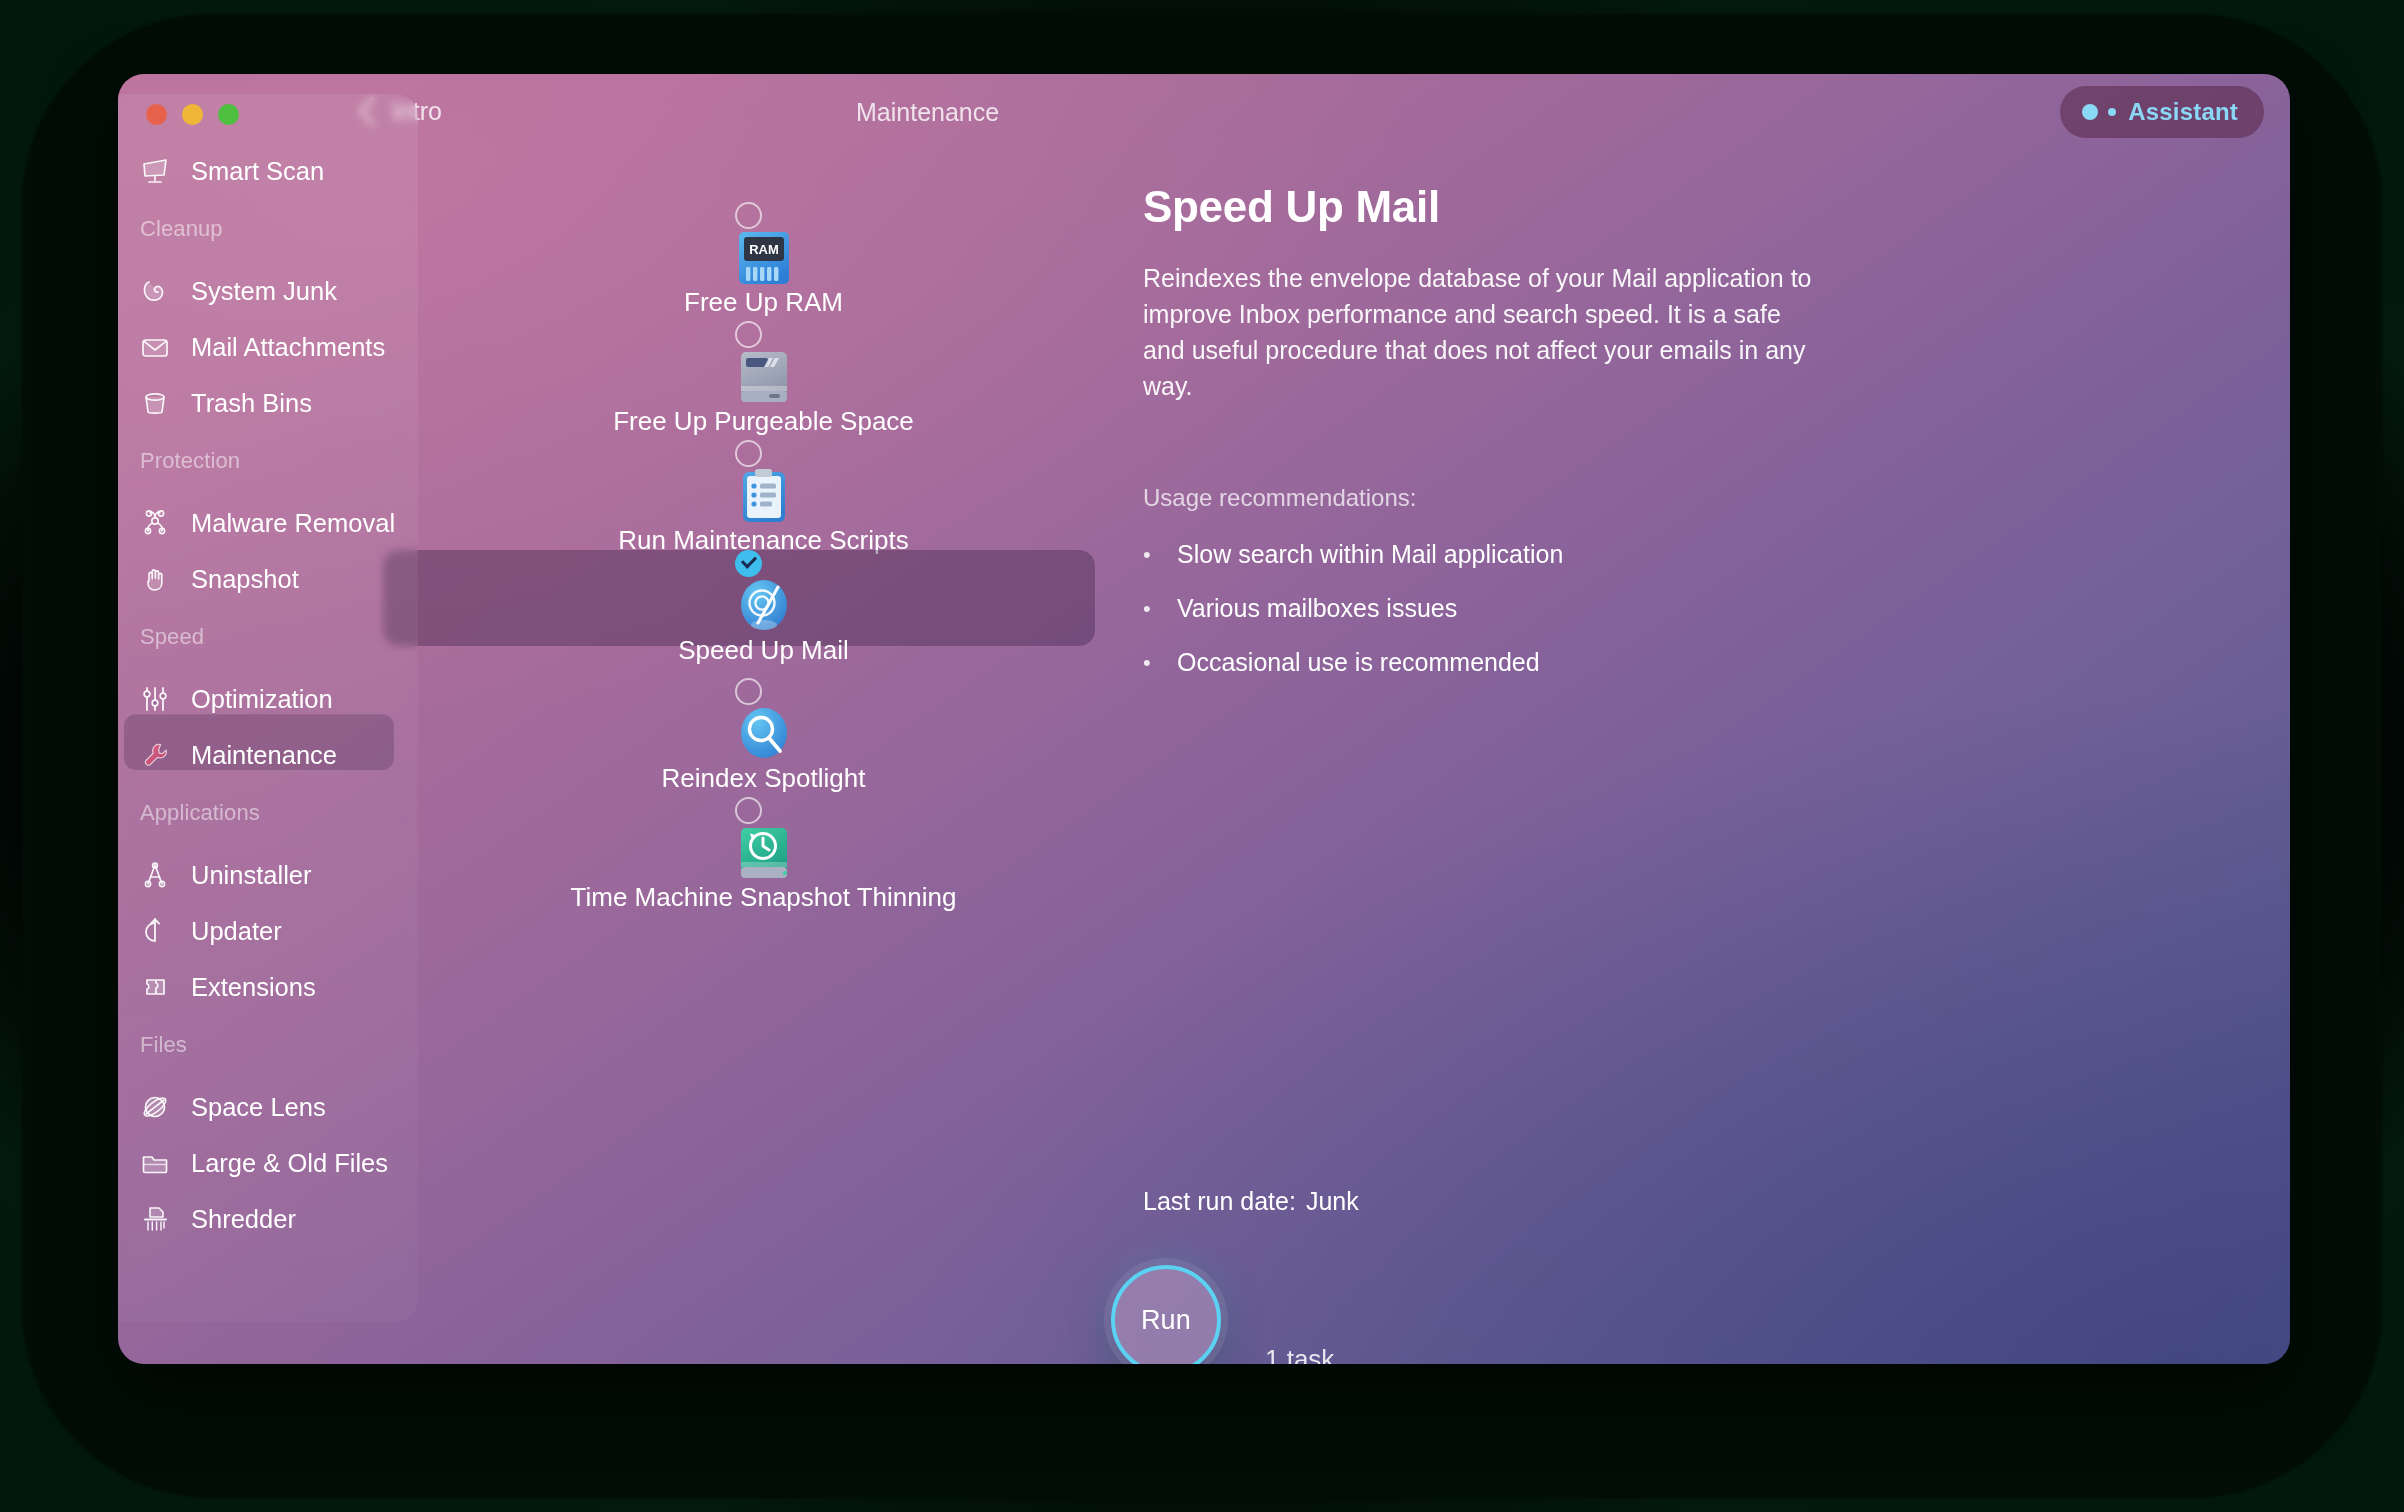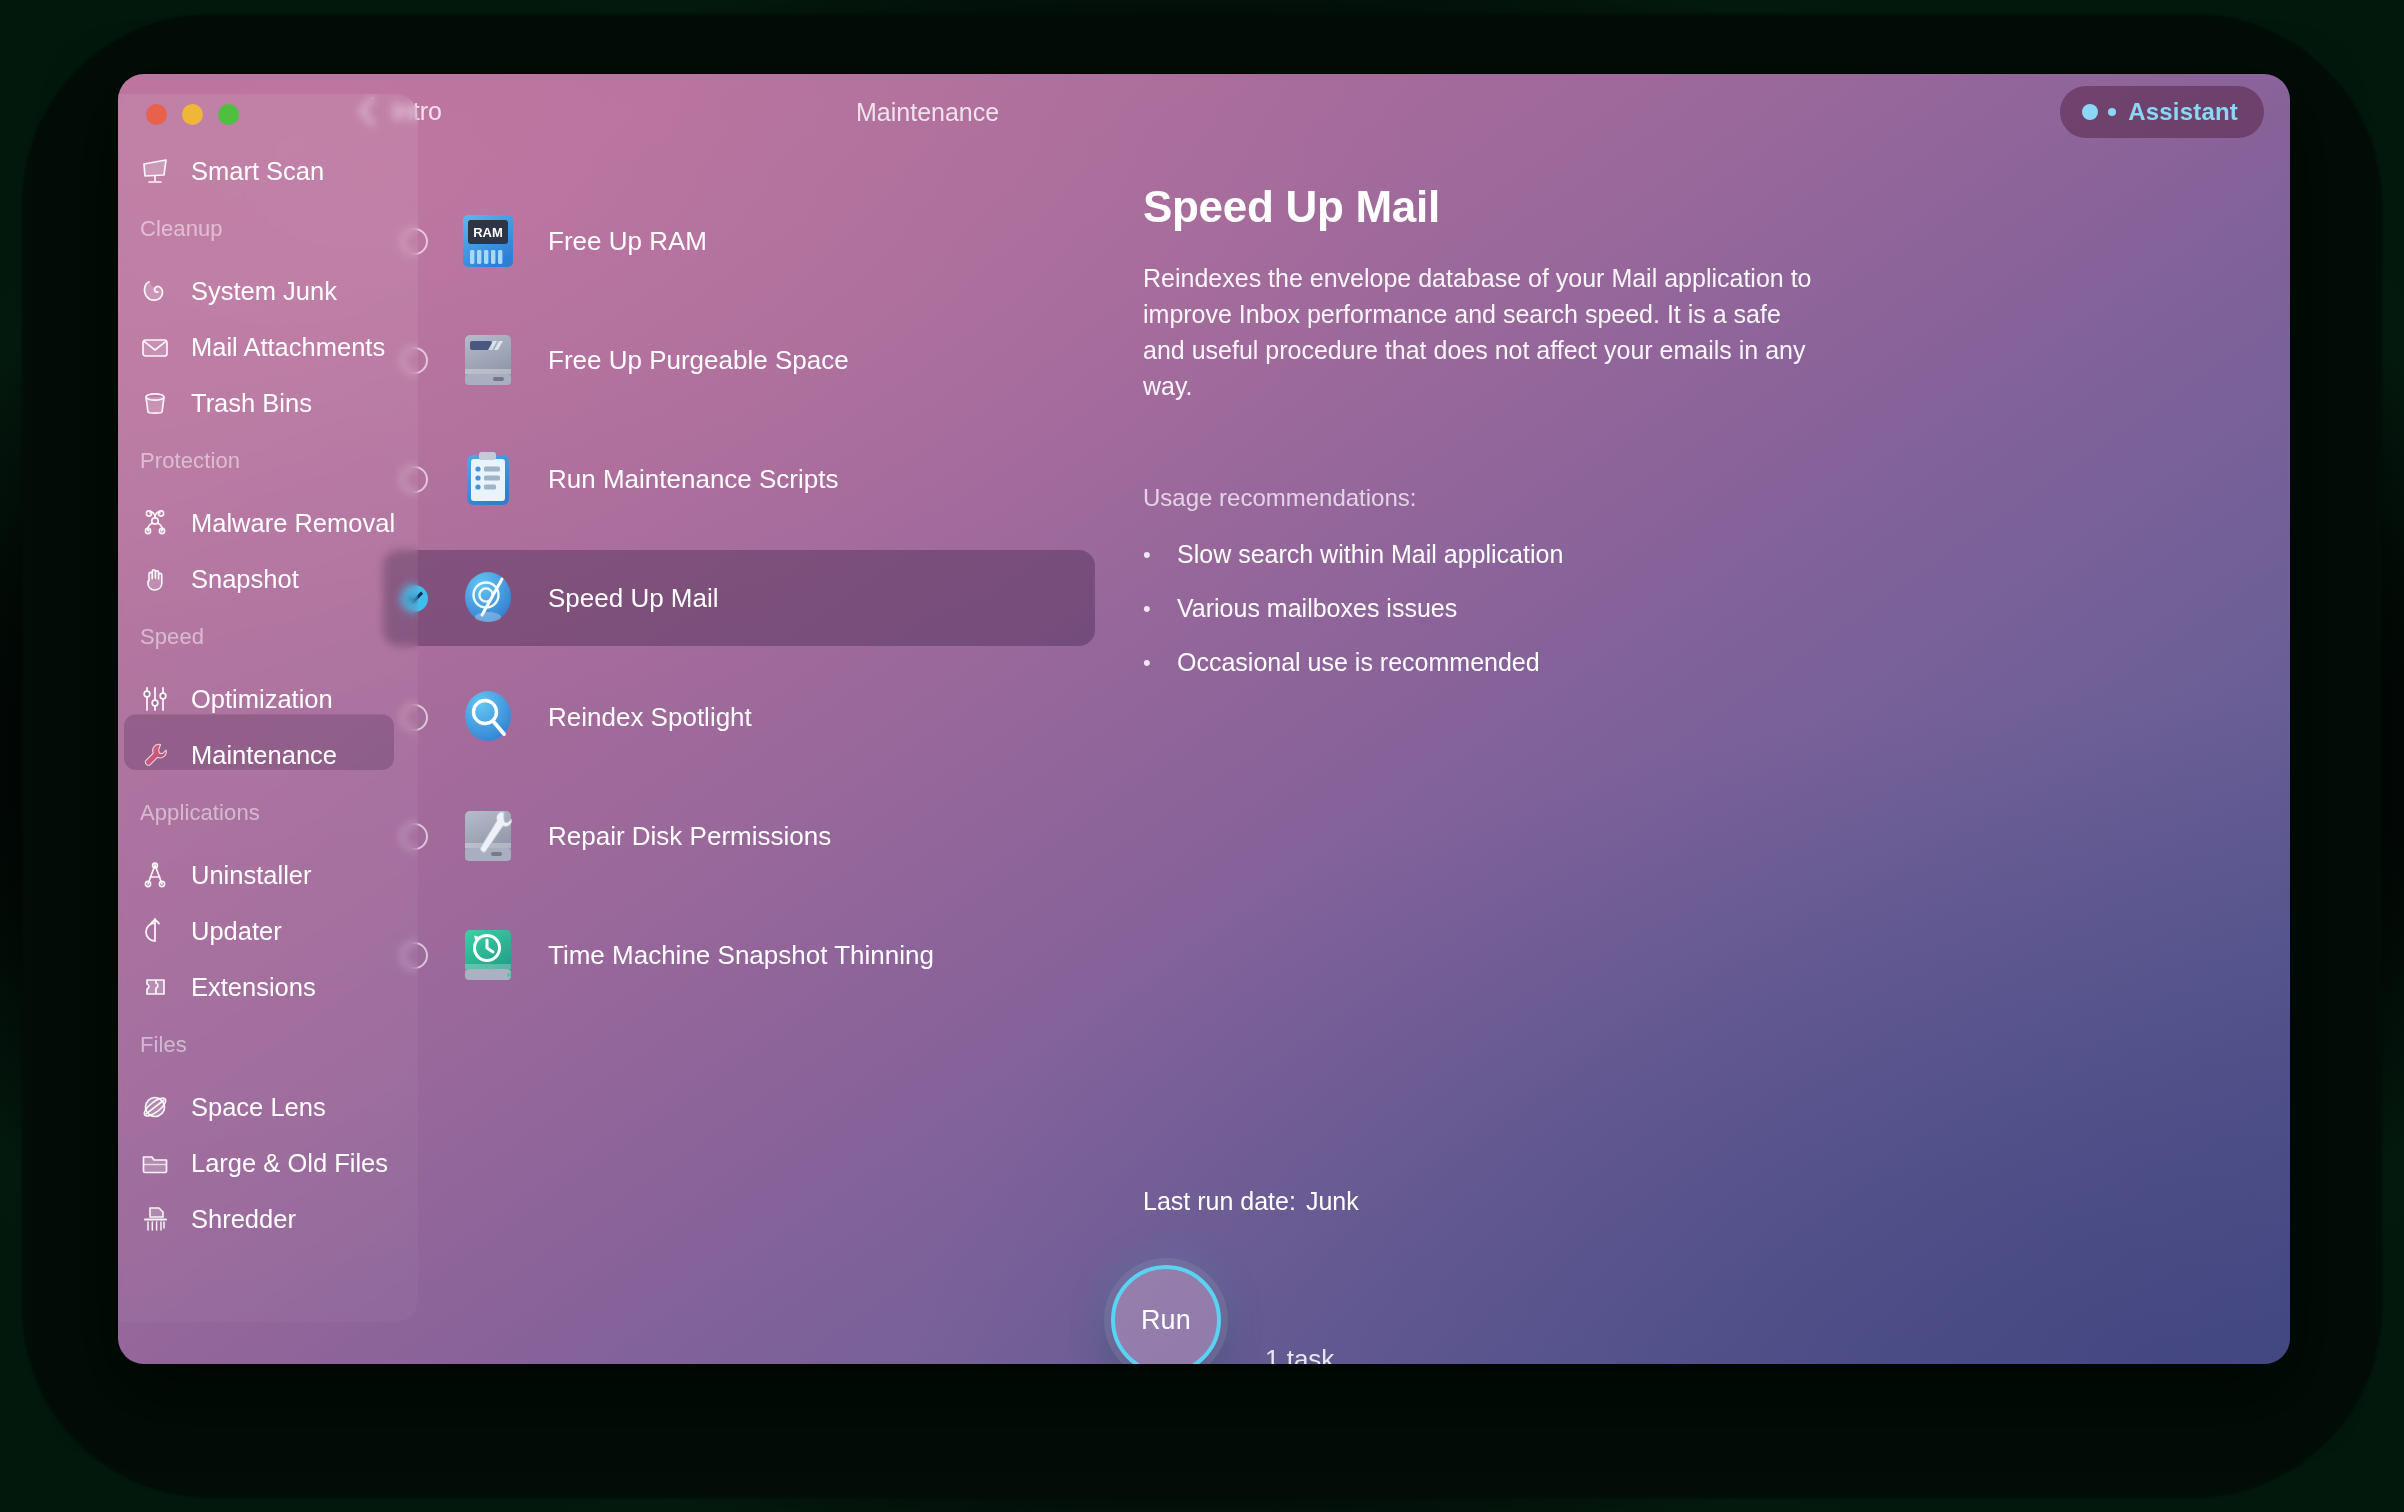--- a/index.html
+++ b/index.html
@@ -176,20 +176,21 @@
     z-index: 15;
   }
   .task-row {
     position: relative;
     display: flex;
     align-items: center;
     height: 78px;
     margin-bottom: 41px;
     border-radius: 16px;
     padding-left: 18px;
+    flex-direction: column;
   }
   .task-row.selected {
     background: rgba(64,38,74,0.40);
     height: 96px;
     margin: -9px 0 32px 0;
   }
   .radio {
     flex: 0 0 27px;
     width: 27px; height: 27px;
     border-radius: 50%;
@@ -592,39 +593,20 @@
               <path d="M34 33 L45 46" stroke="#ffffff" stroke-width="3.8" stroke-linecap="round"></path>
             </svg>
           </div>
           <div class="task-label">Reindex Spotlight</div>
         </div>
         <div class="task-row">
           <div class="radio"></div>
           <div class="task-ico">
             <svg width="58" height="58" viewBox="0 0 58 58">
               <defs>
-                <linearGradient id="dwg" x1="0" y1="0" x2="0.4" y2="1">
-                  <stop offset="0" stop-color="#b6bcca"></stop>
-                  <stop offset="1" stop-color="#8d94a7"></stop>
-                </linearGradient>
-              </defs>
-              <rect x="6" y="4" width="46" height="50" rx="5" fill="url(#dwg)"></rect>
-              <rect x="6" y="36" width="46" height="5" fill="rgba(255,255,255,0.3)"></rect>
-              <rect x="6" y="41" width="46" height="13" rx="4" fill="#a8afc0"></rect>
-              <rect x="32" y="45" width="11" height="4" rx="2" fill="#737b8d"></rect>
-              <path d="M45 5 a6 6 0 0 0 -7 8.4 L22 40 a2.6 2.6 0 0 0 0 3.6 l1 1 a2.6 2.6 0 0 0 3.6 0 L44 19 a6 6 0 0 0 8.4 -7 l-3.6 3.6 -3.2 -0.6 -0.6 -3.2 Z" fill="#eef2f8" stroke="#b9c1cd" stroke-width="1"></path>
-            </svg>
-          </div>
-          <div class="task-label">Repair Disk Permissions</div>
-        </div>
-        <div class="task-row">
-          <div class="radio"></div>
-          <div class="task-ico">
-            <svg width="58" height="58" viewBox="0 0 58 58">
-              <defs>
                 <linearGradient id="tmg" x1="0" y1="0" x2="0.5" y2="1">
                   <stop offset="0" stop-color="#3fcfa3"></stop>
                   <stop offset="1" stop-color="#1f9e86"></stop>
                 </linearGradient>
               </defs>
               <rect x="6" y="4" width="46" height="50" rx="5" fill="url(#tmg)"></rect>
               <rect x="6" y="38" width="46" height="5" fill="rgba(255,255,255,0.25)"></rect>
               <rect x="6" y="43" width="46" height="11" rx="4" fill="#aab1c2"></rect>
               <circle cx="50" cy="49" r="2" fill="#3fcfa3"></circle>
               <circle cx="28" cy="22" r="12.5" fill="none" stroke="#ffffff" stroke-width="3"></circle>

